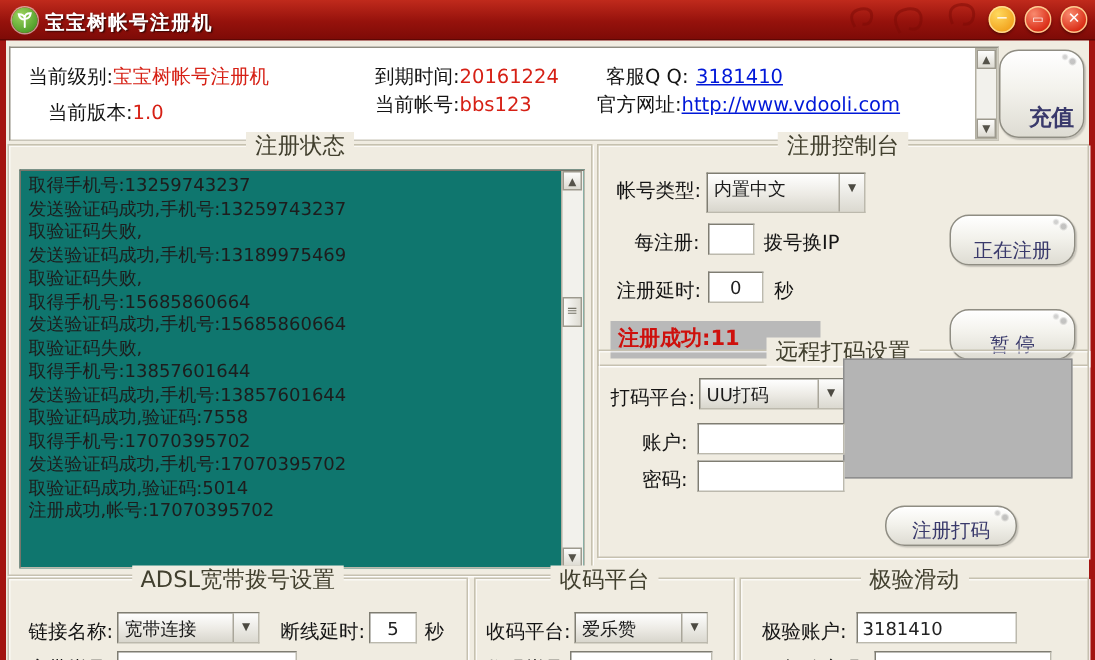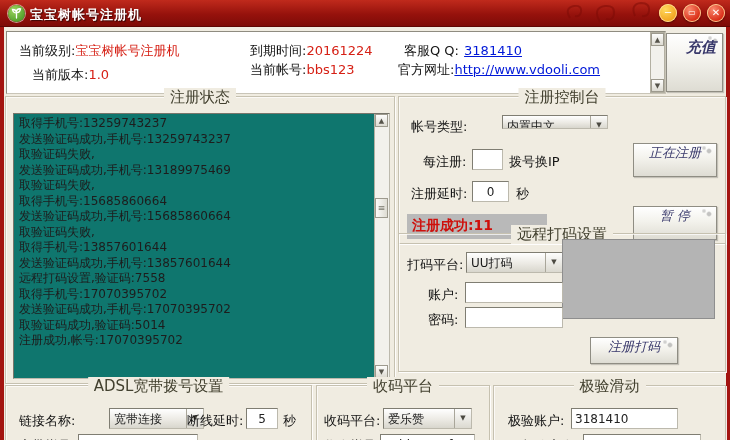--- a/index.html
+++ b/index.html
@@ -62,28 +62,28 @@
     text-align:center; line-height:12px; user-select:none;
   }
   .sb-thumb {
     position:absolute; left:0; width:13px;
     background:linear-gradient(90deg,#fbfbf9,#dedcd3);
     border:1px solid #9d9a8e; color:#77756a; font-size:9px;
     text-align:center; user-select:none;
   }
   
   .btn3d {
-    position:absolute; display:flex; align-items:flex-start; justify-content:center;
+    position:absolute; display:flex; align-items:flex-end; justify-content:center;
     background:
       radial-gradient(circle at calc(100% - 7px) 7px, rgba(130,130,130,.45) 1.5px, rgba(130,130,130,0) 3px),
       radial-gradient(circle at calc(100% - 12px) 4px, rgba(130,130,130,.35) 1px, rgba(130,130,130,0) 2.5px),
       linear-gradient(180deg,#ffffff 0%,#f3f2ec 45%,#dedcd3 100%);
-    border:1px solid #8f8d83; border-radius:0;
+    border:1px solid #8f8d83; border-radius:13px;
     box-shadow:inset 0 1px 0 #fff, 1px 1px 1px rgba(0,0,0,.18);
-    color:#39396b; font-size:13px; cursor:pointer; white-space:nowrap;font-style:italic;
+    color:#39396b; font-size:13px; cursor:pointer; white-space:nowrap;
   }
   
   .grp {
     position:absolute; border:1px solid #c6c1b0;
     box-shadow:1px 1px 0 rgba(255,255,255,.9), inset 1px 1px 0 rgba(255,255,255,.7);
   }
   .grp-title {
     position:absolute; top:-9px; left:50%; transform:translateX(-50%);
     background:#f0ece1; padding:0 6px; font-size:15px; color:#42402f; white-space:nowrap;
   }
@@ -188,39 +188,39 @@
             <div class="log-line">取得手机号:13259743237</div>
             <div class="log-line">发送验证码成功,手机号:13259743237</div>
             <div class="log-line">取验证码失败,</div>
             <div class="log-line">发送验证码成功,手机号:13189975469</div>
             <div class="log-line">取验证码失败,</div>
             <div class="log-line">取得手机号:15685860664</div>
             <div class="log-line">发送验证码成功,手机号:15685860664</div>
             <div class="log-line">取验证码失败,</div>
             <div class="log-line">取得手机号:13857601644</div>
             <div class="log-line">发送验证码成功,手机号:13857601644</div>
-            <div class="log-line">远程打码设置,验证码:7558</div>
+            <div class="log-line">取验证码成功,验证码:7558</div>
             <div class="log-line">取得手机号:17070395702</div>
             <div class="log-line">发送验证码成功,手机号:17070395702</div>
             <div class="log-line">取验证码成功,验证码:5014</div>
             <div class="log-line">注册成功,帐号:17070395702</div>
           </div>
         <div class="sb" style="right:0;top:0;height:264px;border-top:none;border-bottom:none;border-right:none;">
           <span class="sb-btn" style="top:0;">▲</span>
           <span class="sb-thumb" style="top:84px;height:20px;line-height:18px;">≡</span>
           <span class="sb-btn" style="bottom:0;">▼</span>
         </div>
       </div>
     </div>
 
     <div class="grp" style="left:394px;top:69px;width:328px;height:148px;">
       <span class="grp-title">注册控制台</span>
 
       <span class="lbl" style="position:absolute;left:12px;top:21px;">帐号类型:</span>
-      <div class="combo" style="left:72px;top:18px;width:106px;height:14px;margin-left:31px;">
+      <div class="combo" style="left:72px;top:18px;width:106px;height:27px;">
         <span class="combo-val">内置中文</span>
         <span class="combo-btn">▼</span>
       </div>
 
       <span class="lbl" style="position:absolute;left:24px;top:56px;">每注册:</span>
       <input class="inp" style="left: 73px; top: 52px; width: 31px; height: 21px;" value="">
       <span class="lbl" style="position:absolute;left:110px;top:56px;">拨号换IP</span>
 
       <span class="lbl" style="position:absolute;left:12px;top:88px;">注册延时:</span>
       <input class="inp" style="left: 73px; top: 84px; width: 37px; height: 21px; text-align: center;" value="0">
@@ -255,21 +255,21 @@
 
       <div class="btn3d" style="left:191px;top:103px;width:88px;height:27px;">
         <span>注册打码</span>
       </div>
     </div>
 
     <div class="grp" style="left:1px;top:358px;width:307px;height:72px;">
       <span class="grp-title">ADSL宽带拨号设置</span>
 
       <span class="lbl" style="position:absolute;left:13px;top:26px;">链接名称:</span>
-      <div class="combo" style="left:72px;top:22px;width:95px;height:21px;margin-left:31px;">
+      <div class="combo" style="left:72px;top:22px;width:95px;height:21px;">
         <span class="combo-val">宽带连接</span>
         <span class="combo-btn">▼</span>
       </div>
       <span class="lbl" style="position:absolute;left:181px;top:26px;">断线延时:</span>
       <input class="inp" style="left: 240px; top: 22px; width: 32px; height: 21px; text-align: center;" value="5">
       <span class="lbl" style="position:absolute;left:277px;top:26px;">秒</span>
 
       <span class="lbl" style="position:absolute;left:13px;top:51px;">宽带帐号:</span>
       <input class="inp" style="left: 72px; top: 48px; width: 120px; height: 21px;" value="">
     </div>

